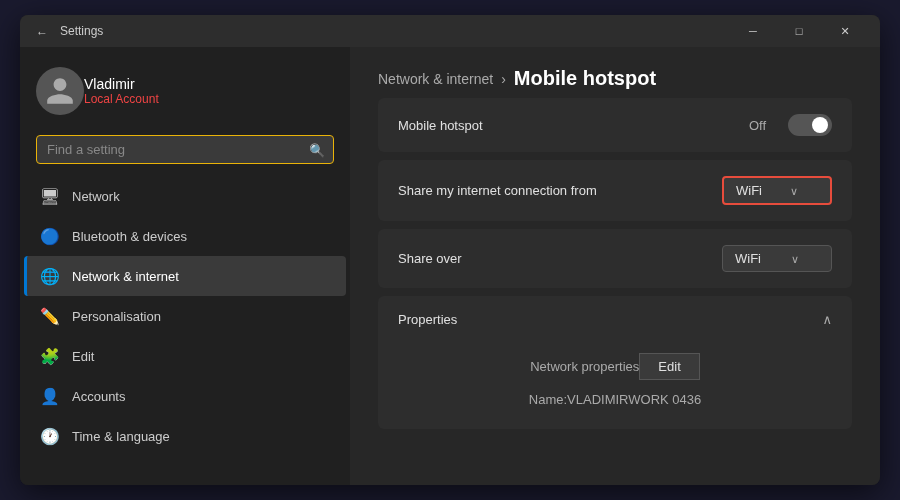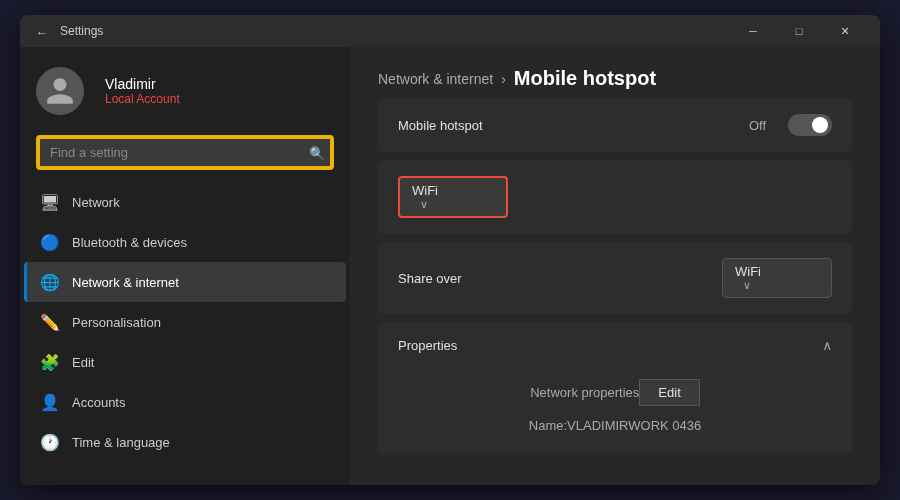--- a/index.html
+++ b/index.html
@@ -71,21 +71,21 @@
       width: 330px;
       background: #202020;
       flex-shrink: 0;
       overflow-y: auto;
       padding-bottom: 16px;
     }
     .user-section {
       padding: 20px 16px 16px 16px;
       display: flex;
       align-items: center;
-      gap: 21px;
+      gap: 0;
     }
     .avatar {
       width: 48px;
       height: 48px;
       background: #555;
       border-radius: 50%;
       display: flex;
       align-items: center;
       justify-content: center;
       flex-shrink: 0;
@@ -101,21 +101,21 @@
       color: #ef4444;
       font-size: 12px;
     }
     .search-box {
       margin: 4px 16px 12px 16px;
       position: relative;
     }
     .search-input {
       width: 100%;
       background: #3a3a3a;
-      border: 4px solid #eab308;
+      border: 1px solid #eab308;
       border-radius: 4px;
       padding: 6px 32px 6px 10px;
       color: #ccc;
       font-size: 13px;
       outline: none;
     }
     .search-input::placeholder { color: #888; }
     .search-icon-wrap {
       position: absolute;
       right: 8px;
@@ -232,23 +232,22 @@
       background: #3a3a3a;
       border: 1px solid #555;
       border-radius: 4px;
       padding: 5px 32px 5px 12px;
       color: #e0e0e0;
       font-size: 13px;
       position: relative;
       cursor: pointer;
       min-width: 110px;
       display: flex;
-      align-items: flex-start;
+      align-items: flex-end;
       justify-content: space-between;
-      flex-direction: column;
     }
     .dropdown.highlighted {
       border: 2px solid #e74c3c;
     }
     .dropdown-arrow {
       margin-left: 8px;
       color: #aaa;
       font-size: 11px;
     }
     
@@ -370,20 +369,21 @@
             <span class="toggle-label-text">Off</span>
             <div class="toggle off">
               <div class="toggle-thumb"></div>
             </div>
           </div>
         </div>
       </div>
 
       <div class="settings-section">
         <div class="setting-row">
+          <span class="setting-label">Share my internet connection from</span>
           <div class="dropdown highlighted">
             <span>WiFi</span>
             <span class="dropdown-arrow">∨</span>
           </div>
         </div>
       </div>
 
       <div class="settings-section">
         <div class="setting-row">
           <span class="setting-label">Share over</span>

